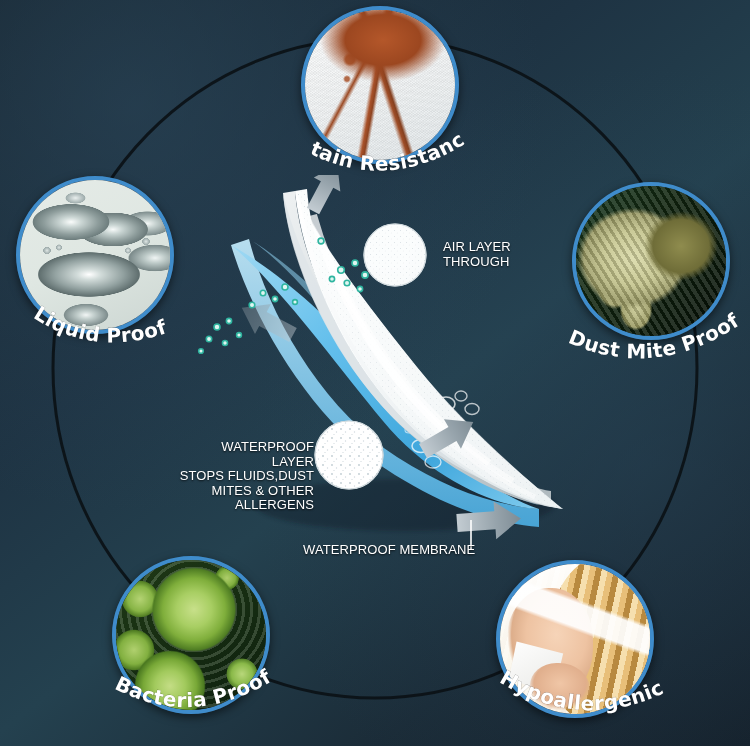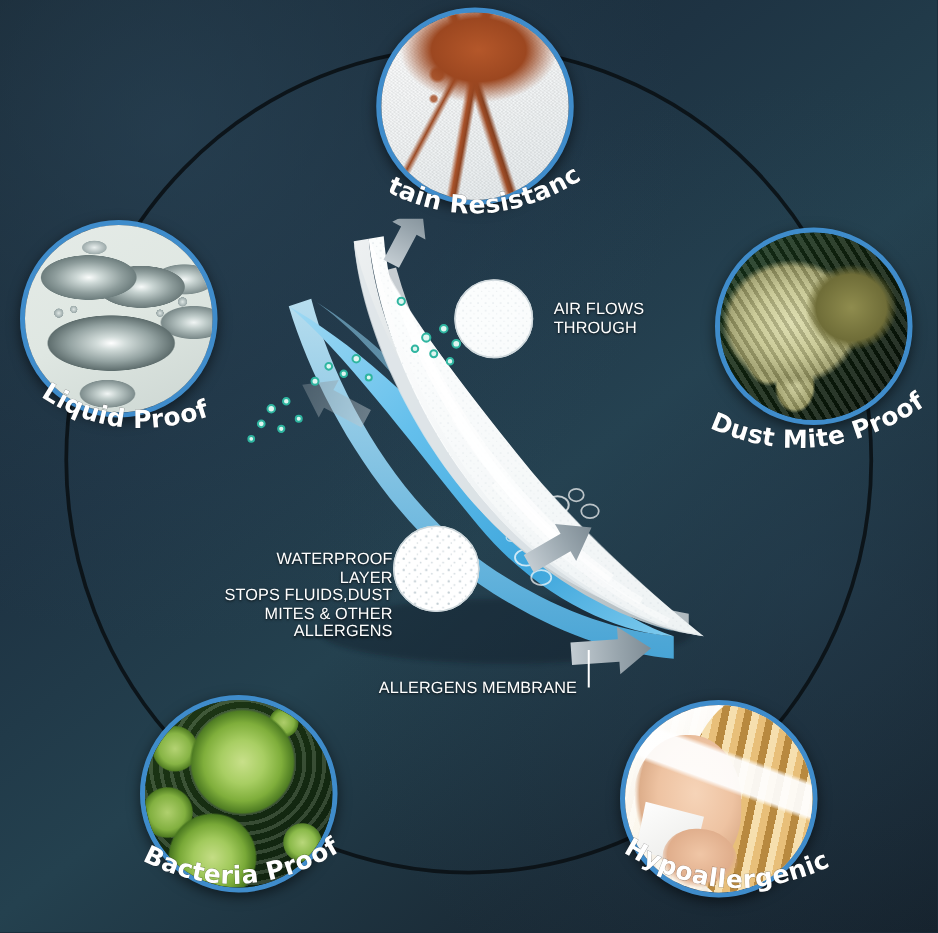--- a/index.html
+++ b/index.html
@@ -373,23 +373,23 @@
       <g>
         <circle cx="154" cy="280" r="34" fill="#ffffff" stroke="#dfe6e9" stroke-width="1"></circle>
         <circle cx="154" cy="280" r="34" fill="url(#pSpeck)" opacity=".95"></circle>
         <circle cx="154" cy="280" r="34" fill="none" stroke="#ccd6da" stroke-width="1.2"></circle>
       </g>
 
       <line x1="276" y1="345" x2="276" y2="382" stroke="#ffffff" stroke-width="1.6"></line>
     </svg>
   </div>
 
-  <div class="callout" id="airflow-label">AIR FLOWS
+  <div class="callout" id="airflow-label">AIR LAYER
 THROUGH</div>
 
   <div class="callout" id="wp-layer-label">WATERPROOF LAYER
 STOPS FLUIDS,DUST
 MITES &amp; OTHER
 ALLERGENS</div>
 
-  <div class="callout" id="wp-membrane-label">ALLERGENS MEMBRANE</div>
+  <div class="callout" id="wp-membrane-label">WATERPROOF MEMBRANE</div>
 
 </div>
 
 </body></html>

